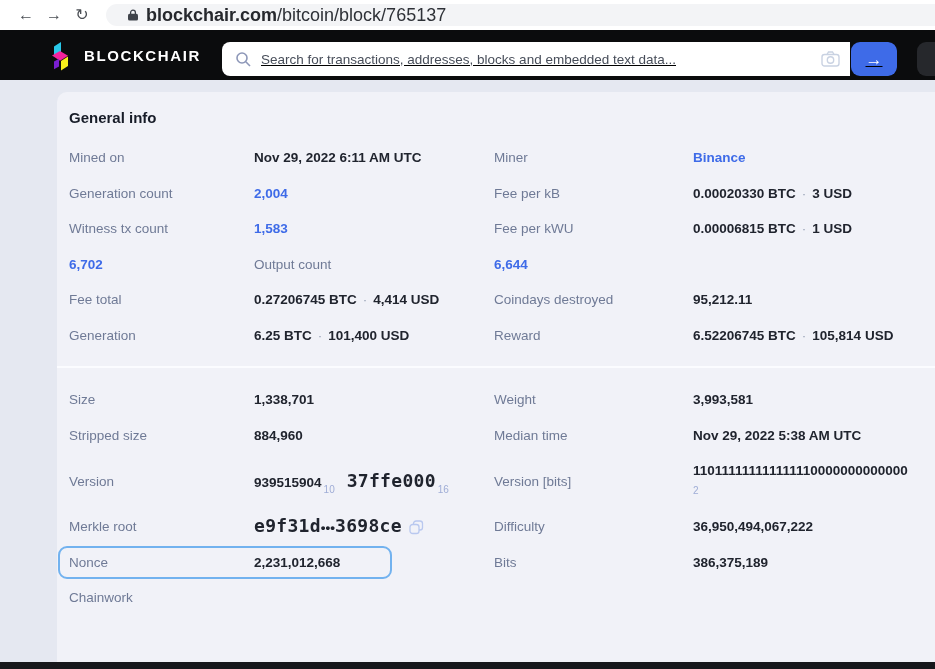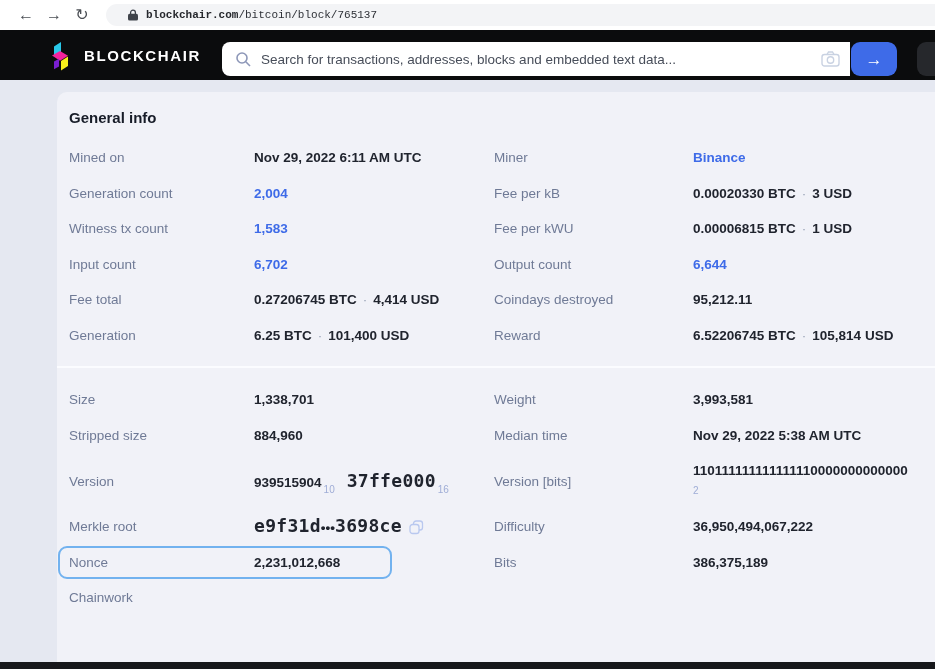--- a/index.html
+++ b/index.html
@@ -18,38 +18,38 @@
   .nav-glyph {
     color:#4b4f55; font-size:16px; line-height:1;
     width:28px; text-align:center; cursor:pointer; flex:0 0 auto;
   }
   .url-pill {
     flex:1; height:22px; margin-left:10px;
     background:#f3f4f6; border-radius:12px 0 0 12px;
     display:flex; align-items:center; padding-left:22px;
   }
   .url-pill svg { flex:0 0 auto; margin-right:8px; }
-  .url-text { font-size:11px; color:#26282d; white-space:nowrap;font-family:Liberation Mono, monospace; }
+  .url-text { font-size:18px; color:#26282d; white-space:nowrap; }
   .url-domain { font-weight:700; }
   .url-path { font-weight:400; color:#2e3137; }
   
   .site-header {
     height:50px; background:#0b0c0d;
     display:flex; align-items:center; position:relative;
   }
   .brand { display:flex; align-items:center; margin-left:48px; cursor:pointer; }
   .brand svg { display:block; }
   .brand-name {
     color:#ffffff; font-size:15px; font-weight:700;
     letter-spacing:1.6px; margin-left:12px;
   }
   .search-wrap {
     position:absolute; left:222px; top:12px;
     width:675px; height:34px;
-    display:flex; border-radius:8px; overflow:hidden;
+    display:flex; border-radius:8px; overflow:hidden;text-decoration:underline;
   }
   .search-field {
     flex:1; background:#ffffff; display:flex; align-items:center;
     padding:0 10px 0 13px;
   }
   .search-field svg { flex:0 0 auto; }
   .search-input {
     flex:1; border:none; outline:none; background:transparent;
     font-family:"Liberation Sans", sans-serif;
     font-size:13.5px; color:#24262c; margin-left:9px;
@@ -174,21 +174,20 @@
     </div>
 
     <div class="grid-row">
       <span class="lbl">Witness tx count</span>
       <a class="val link">1,583</a>
       <span class="lbl">Fee per kWU</span>
       <span class="val"><span>0.00006815 BTC</span><span class="dot">·</span><span>1 USD</span></span>
     </div>
 
     <div class="grid-row">
-      <span class="lbl">Input count</span>
       <a class="val link">6,702</a>
       <span class="lbl">Output count</span>
       <a class="val link">6,644</a>
     </div>
 
 
     <div class="grid-row">
       <span class="lbl">Fee total</span>
       <span class="val"><span>0.27206745 BTC</span><span class="dot">·</span><span>4,414 USD</span></span>
       <span class="lbl">Coindays destroyed</span>

